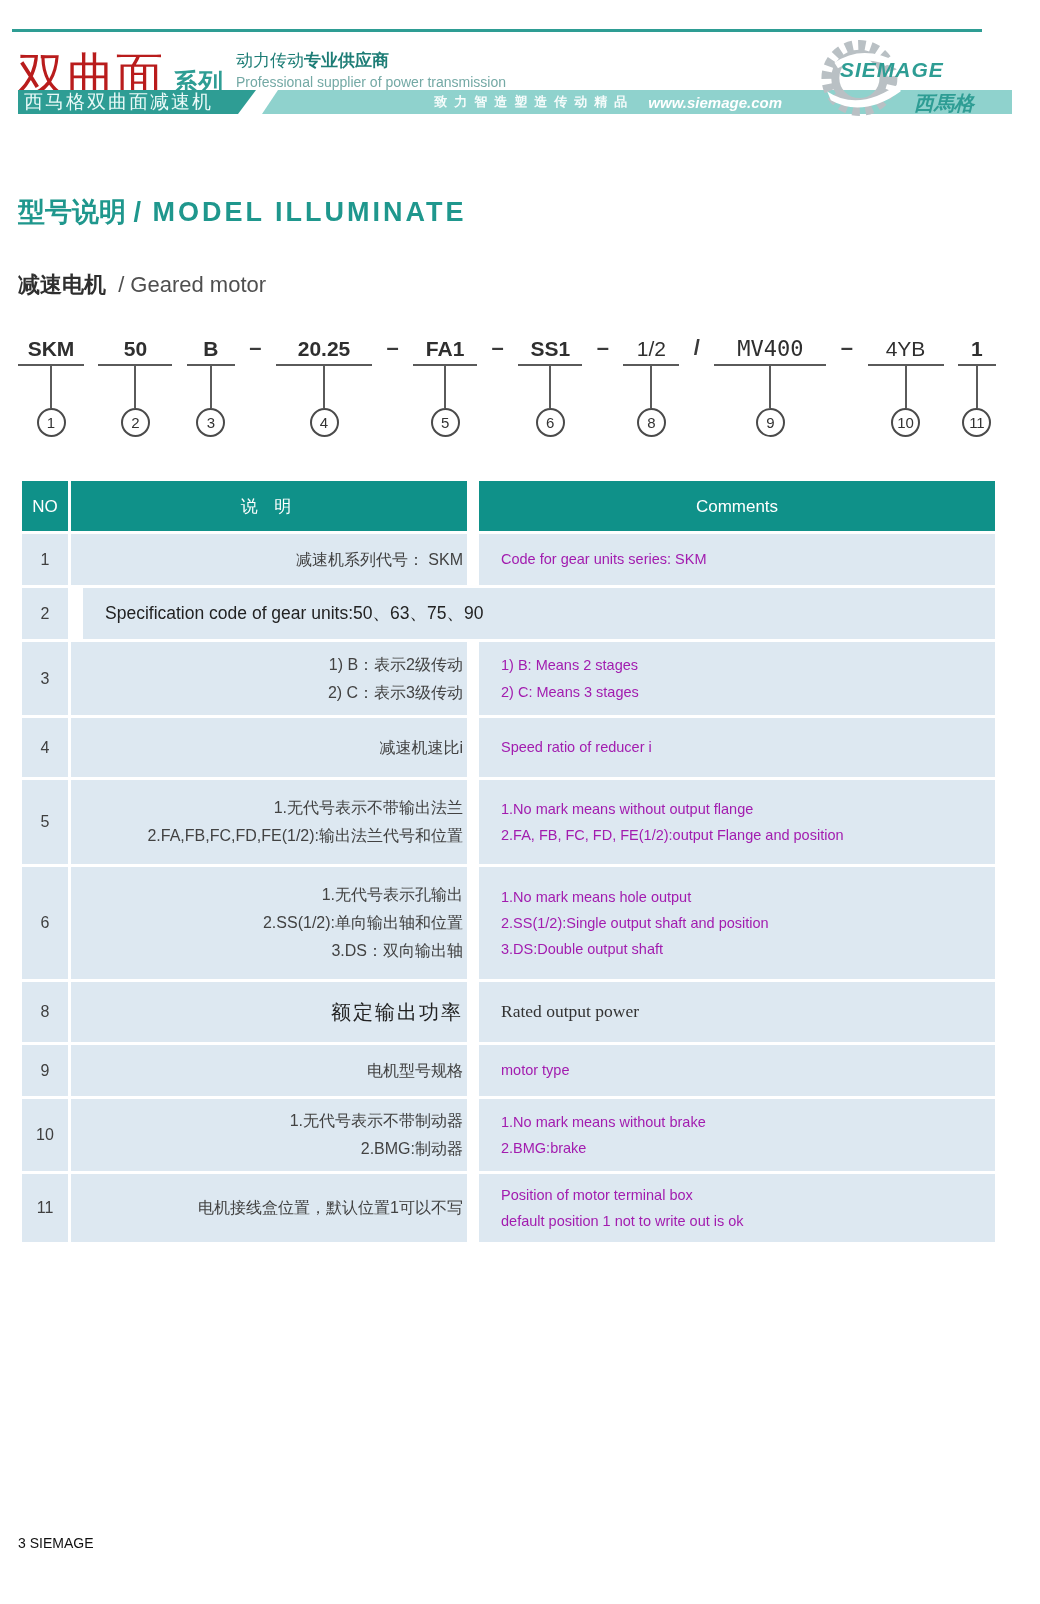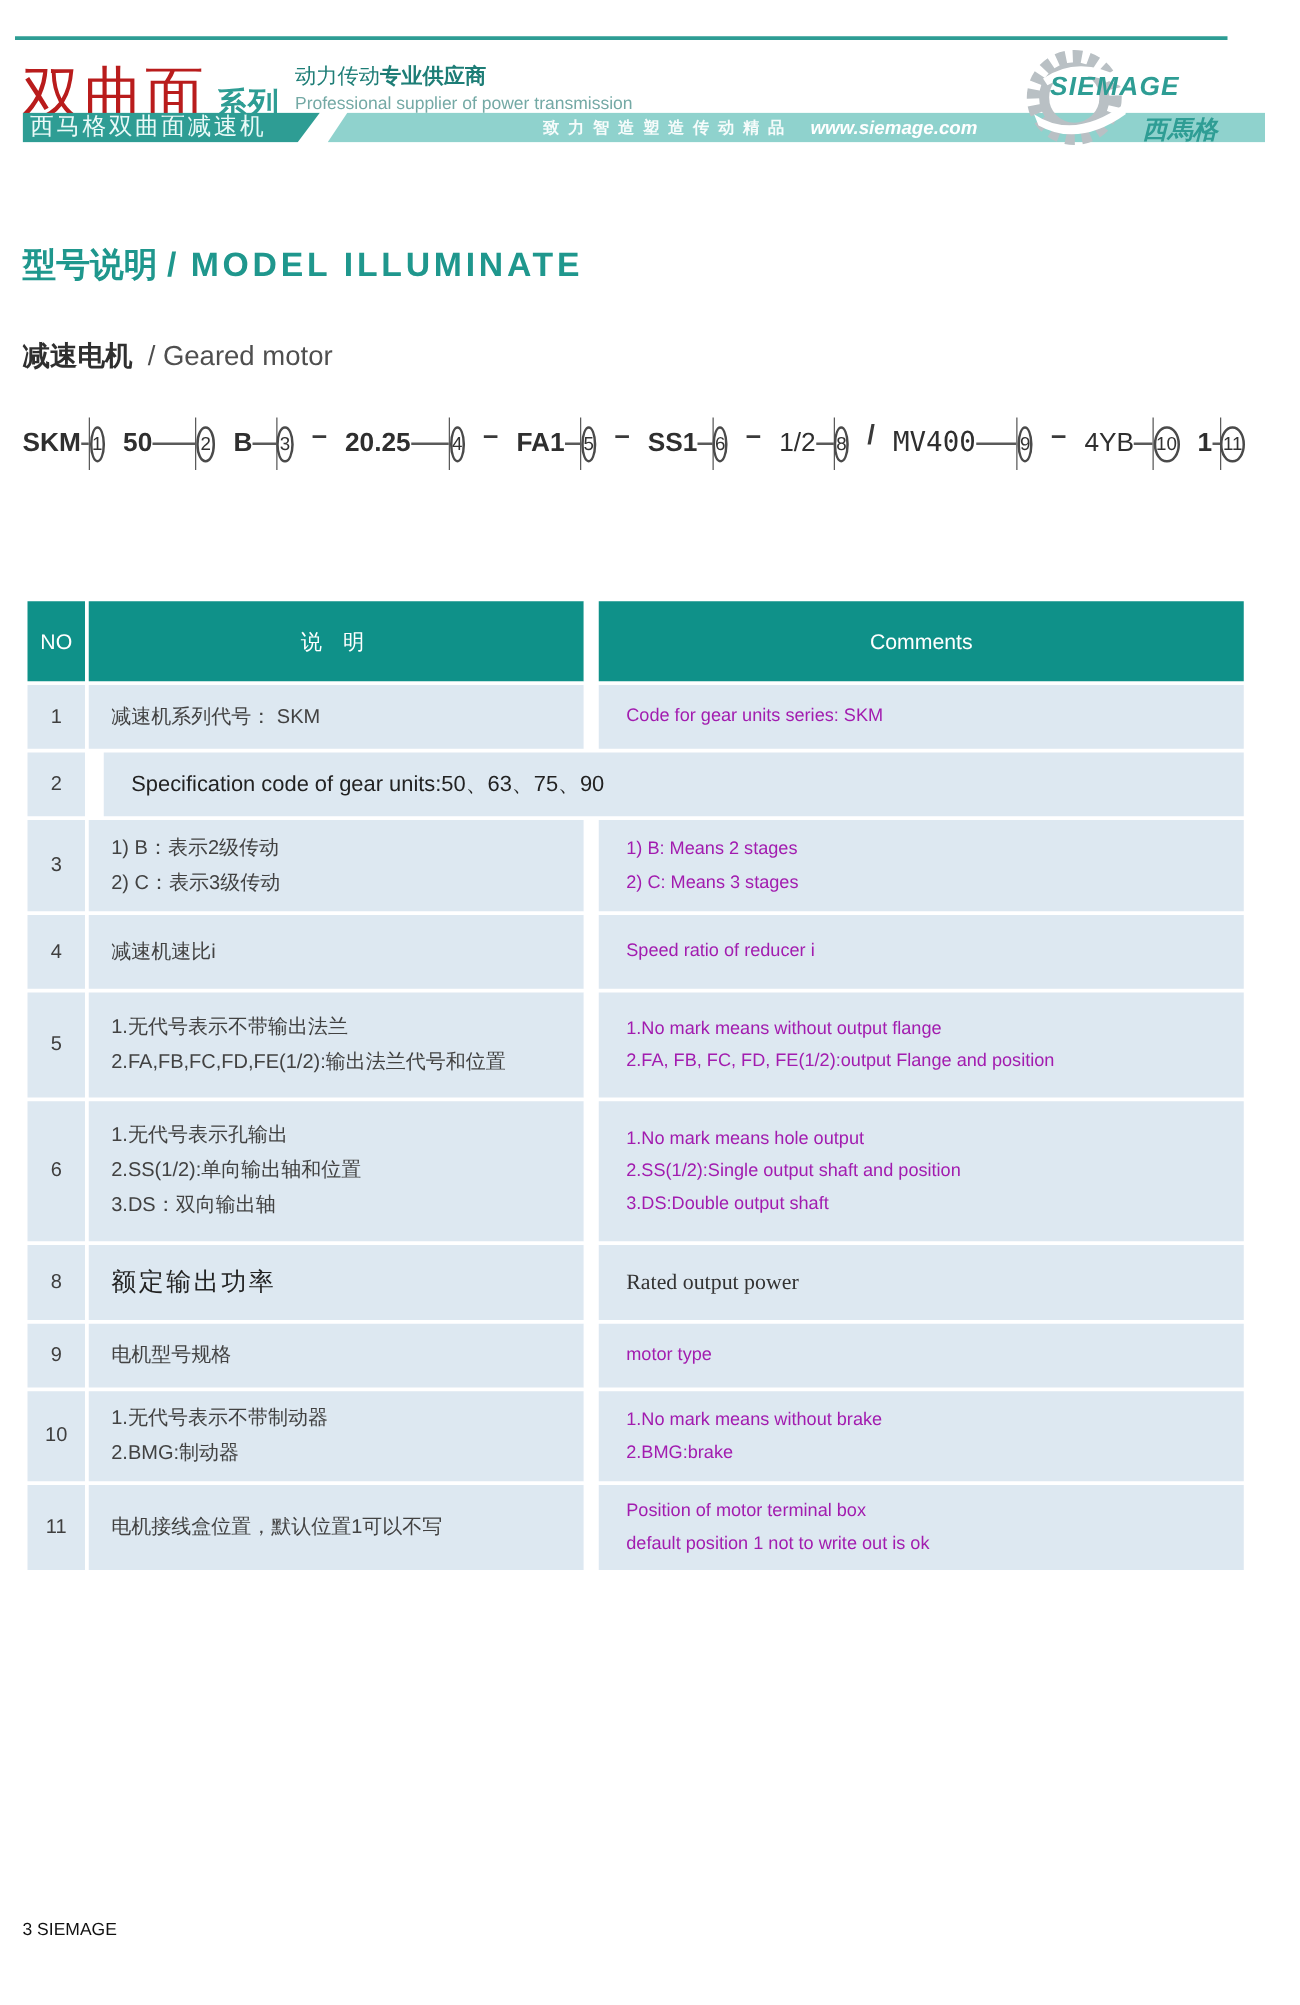--- a/index.html
+++ b/index.html
@@ -38,47 +38,47 @@
     font-style:italic;color:#2e9d94;font-family:"Liberation Serif",serif;}
   
   .sec-title{position:absolute;left:18px;top:194px;font-size:27px;font-weight:800;color:#1f978d;}
   .sec-title .en{letter-spacing:3px;margin-left:4px;}
   .sub-title{position:absolute;left:18px;top:270px;font-size:22px;}
   .sub-title .cn{font-weight:700;color:#2f2f2f;}
   .sub-title .en{color:#4f4f4f;margin-left:6px;font-weight:400;}
   
   .diagram{position:absolute;left:18px;top:334px;width:978px;display:flex;
     justify-content:space-between;align-items:flex-start;}
-  .mitem{display:flex;flex-direction:row;align-items:center;}
+  .mitem{display:flex;flex-direction:column;align-items:center;}
   .mcode{font-size:21px;font-weight:700;color:#2f2f2f;height:30px;line-height:30px;white-space:nowrap;}
   .f-reg .mcode{font-weight:400;}
   .f-mono .mcode{font-family:"DejaVu Sans Mono",monospace;font-weight:400;font-size:22px;}
   .f-med .mcode{font-weight:500;}
   .uline{width:100%;border-top:2px solid #5a5a5a;}
   .stem{width:2px;height:42px;background:#5a5a5a;}
   .circ{width:29px;height:29px;border:2px solid #4a4a4a;border-radius:50%;
     display:flex;align-items:center;justify-content:center;font-size:15px;color:#333;
     box-sizing:border-box;background:#fff;}
   .msep{height:30px;line-height:28px;font-size:22px;font-weight:700;color:#3a3a3a;}
   .w-skm{width:66px}.w-50{width:74px}.w-b{width:48px}.w-2025{width:96px}
   .w-fa1{width:64px}.w-ss1{width:64px}.w-12{width:56px}.w-mv{width:112px}
   .w-4yb{width:76px}.w-1{width:38px}
   
   .mtable{position:absolute;left:22px;top:481px;width:973px;}
   .trow{display:flex;margin-bottom:3px;}
   .c-no{width:46px;background:#dde8f1;display:flex;align-items:center;justify-content:center;
     font-size:16px;color:#3f3f3f;margin-right:3px;flex:none;}
   .c-desc{width:396px;background:#dde8f1;display:flex;flex-direction:column;justify-content:center;
     padding:8px 4px 8px 18px;box-sizing:border-box;font-size:16px;color:#424242;
-    white-space:pre-line;line-height:1.75;flex:none;}
+    white-space:pre-line;line-height:1.75;flex:none;text-align:right;}
   .c-gap{width:12px;flex:none;background:#ffffff;}
   .c-com{flex:1;background:#dde8f1;display:flex;flex-direction:column;justify-content:center;
     padding:8px 6px 8px 22px;box-sizing:border-box;font-size:14.5px;color:#a21caf;
     white-space:pre-line;line-height:1.8;}
-  .thead{height:64px;}
+  .thead{height:50px;}
   .thead .c-no,.thead .c-desc,.thead .c-com{
     background:#0f9189;color:#ffffff;justify-content:center;align-items:center;
     font-size:17px;display:flex;flex-direction:row;padding:0;line-height:1;}
   .thead .c-desc{letter-spacing:6px;}
   .thead .c-gap{background:#ffffff;}
   .h0{min-height:51px}.h1{min-height:51px}.h2{min-height:73px}.h3{min-height:59px}
   .h4{min-height:84px}.h5{min-height:112px}.h6{min-height:60px}.h7{min-height:51px}
   .h8{min-height:68px}.h9{min-height:65px}
   .r-bold .c-desc{font-weight:700;color:#111;font-size:17px;}
   .r-bold .c-com{color:#222;font-size:17.5px;}

